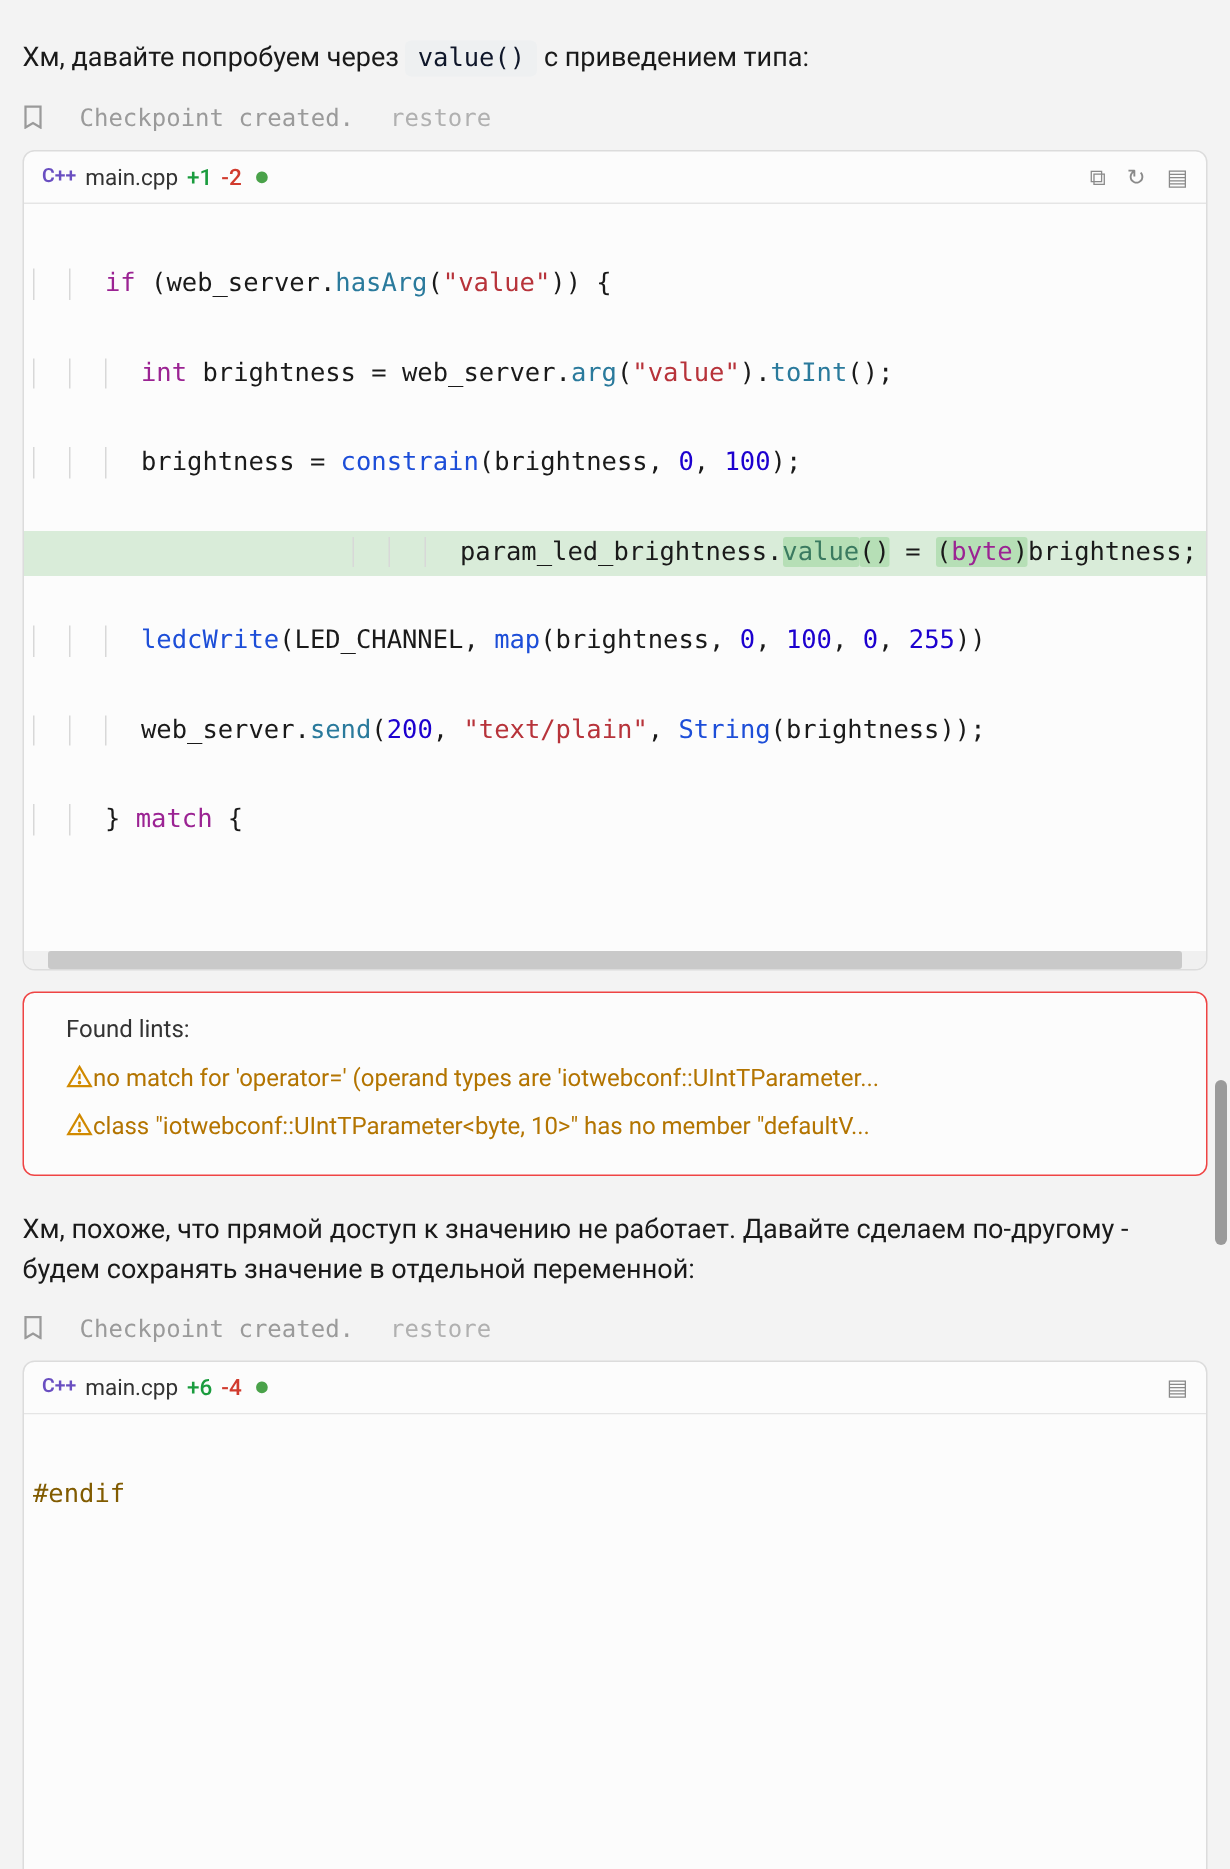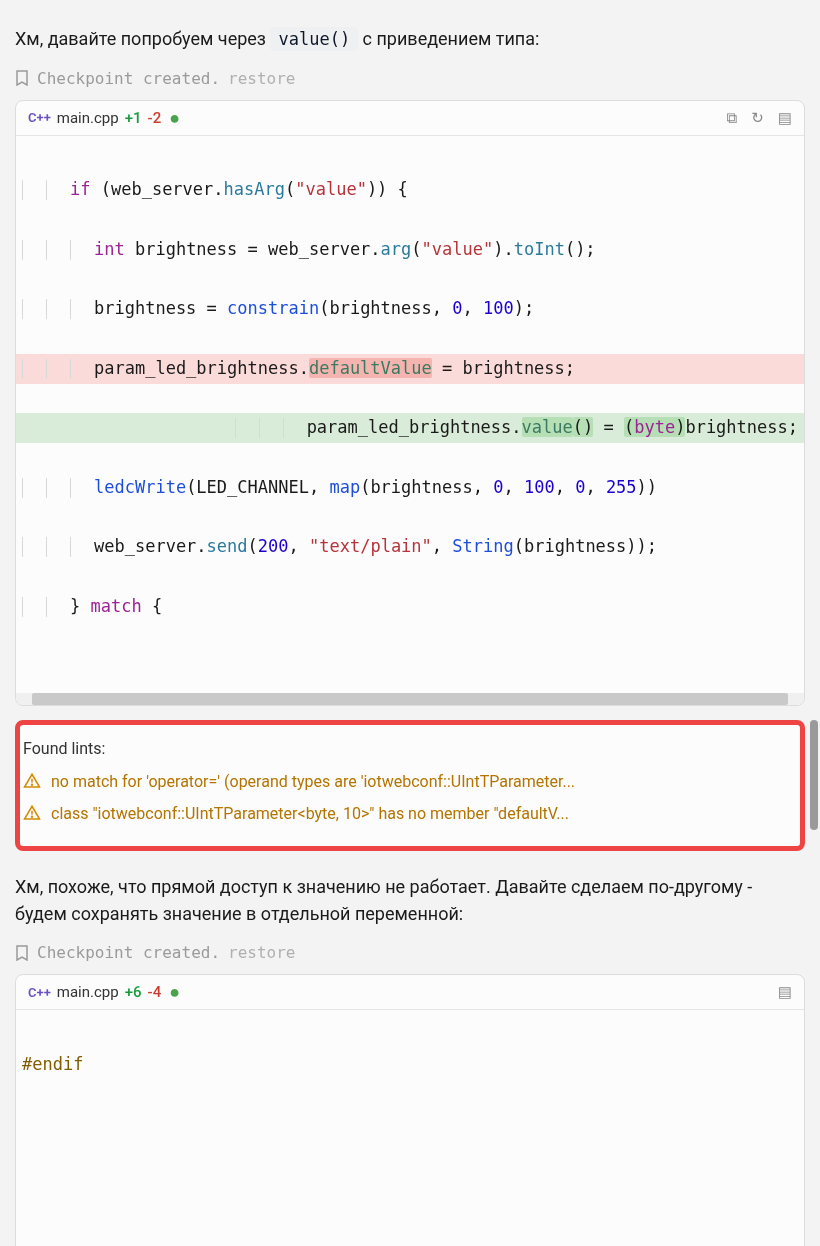--- a/index.html
+++ b/index.html
@@ -16,21 +16,21 @@
     background: #eef0f1;
     border-radius: 4px;
     padding: 2px 8px;
     font-family: ui-monospace, "SF Mono", Menlo, Consolas, monospace;
     color: #0f172a;
     font-size: 17px;
   }
   .checkpoint {
     display: flex;
     align-items: center;
-    gap: 8px;
+    gap: 24px;
     color: #9a9a9a;
     font-family: ui-monospace, "SF Mono", Menlo, Consolas, monospace;
     font-size: 16px;
     margin-bottom: 12px;
   }
   .checkpoint svg { width: 14px; height: 16px; }
   .restore { color: #b0b0b0; }
   .file-card {
     border: 1px solid #dcdcdc;
     border-radius: 8px;
@@ -71,31 +71,30 @@
   .k-purple { color: #9b2393; }
   .k-blue { color: #1d4ed8; }
   .k-teal { color: #2a7a9c; }
   .k-str { color: #b7333a; }
   .k-num { color: #1c00cf; }
   .k-att { color: #3a7a60; }
   .k-preproc { color: #815b00; }
   .scrollbar-bottom { height: 12px; background: #f0f0f0; position: relative; }
   .scrollbar-thumb { position: absolute; left: 2%; width: 96%; height: 100%; background: #c9c9c9; border-radius: 2px; }
   .lints-card {
-    border: 5px solid #ef4444;
+    border: 1px solid #ef4444;
     border-radius: 8px;
     background: #fcfcfc;
-    padding: 14px 16px 12px 3px;
+    padding: 14px 16px 12px 28px;
     margin-bottom: 22px;
   }
   .lints-title { color: #333; font-size: 16px; margin-bottom: 12px; }
   .lint-row {
     display: flex;
     align-items: flex-start;
-    gap: 10px;
     color: #b37400;
     font-size: 16px;
     line-height: 1.5;
     margin: 8px 0;
     font-family: -apple-system, BlinkMacSystemFont, "Segoe UI", Roboto, sans-serif;
   }
   .lint-icon { flex-shrink: 0; margin-top: 2px; }
   .lint-text { overflow: hidden; text-overflow: ellipsis; white-space: nowrap; flex: 1; }
   .page-scrollbar {
     position: fixed;
@@ -132,21 +131,20 @@
     <span class="file-actions">
       <span>⧉</span>
       <span>↻</span>
       <span>▤</span>
     </span>
   </div>
   <div class="code-block">
 <span class="code-line"><span class="indent"></span><span class="indent"></span><span class="k-purple">if</span> (web_server.<span class="k-teal">hasArg</span>(<span class="k-str">"value"</span>)) {</span>
 <span class="code-line"><span class="indent"></span><span class="indent"></span><span class="indent"></span><span class="k-purple">int</span> brightness = web_server.<span class="k-teal">arg</span>(<span class="k-str">"value"</span>).<span class="k-teal">toInt</span>();</span>
 <span class="code-line"><span class="indent"></span><span class="indent"></span><span class="indent"></span>brightness = <span class="k-blue">constrain</span>(brightness, <span class="k-num">0</span>, <span class="k-num">100</span>);</span>
-<span class="code-line del-line"><span class="indent"></span><span class="indent"></span><span class="indent"></span>param_led_brightness.<span class="k-att hl-del">defaultValue</span> = brightness;</span>
 <span class="code-line add-line"><span class="indent"></span><span class="indent"></span><span class="indent"></span>param_led_brightness.<span class="k-att hl-add">value</span><span class="hl-add">()</span> = <span class="hl-add">(<span class="k-purple">byte</span>)</span>brightness;</span>
 <span class="code-line"><span class="indent"></span><span class="indent"></span><span class="indent"></span><span class="k-blue">ledcWrite</span>(LED_CHANNEL, <span class="k-blue">map</span>(brightness, <span class="k-num">0</span>, <span class="k-num">100</span>, <span class="k-num">0</span>, <span class="k-num">255</span>))</span>
 <span class="code-line"><span class="indent"></span><span class="indent"></span><span class="indent"></span>web_server.<span class="k-teal">send</span>(<span class="k-num">200</span>, <span class="k-str">"text/plain"</span>, <span class="k-blue">String</span>(brightness));</span>
 <span class="code-line"><span class="indent"></span><span class="indent"></span>} <span class="k-purple">match</span> {</span>
   </div>
   <div class="scrollbar-bottom">
       <div class="scrollbar-thumb"></div>
     </div>
 </div>
 

